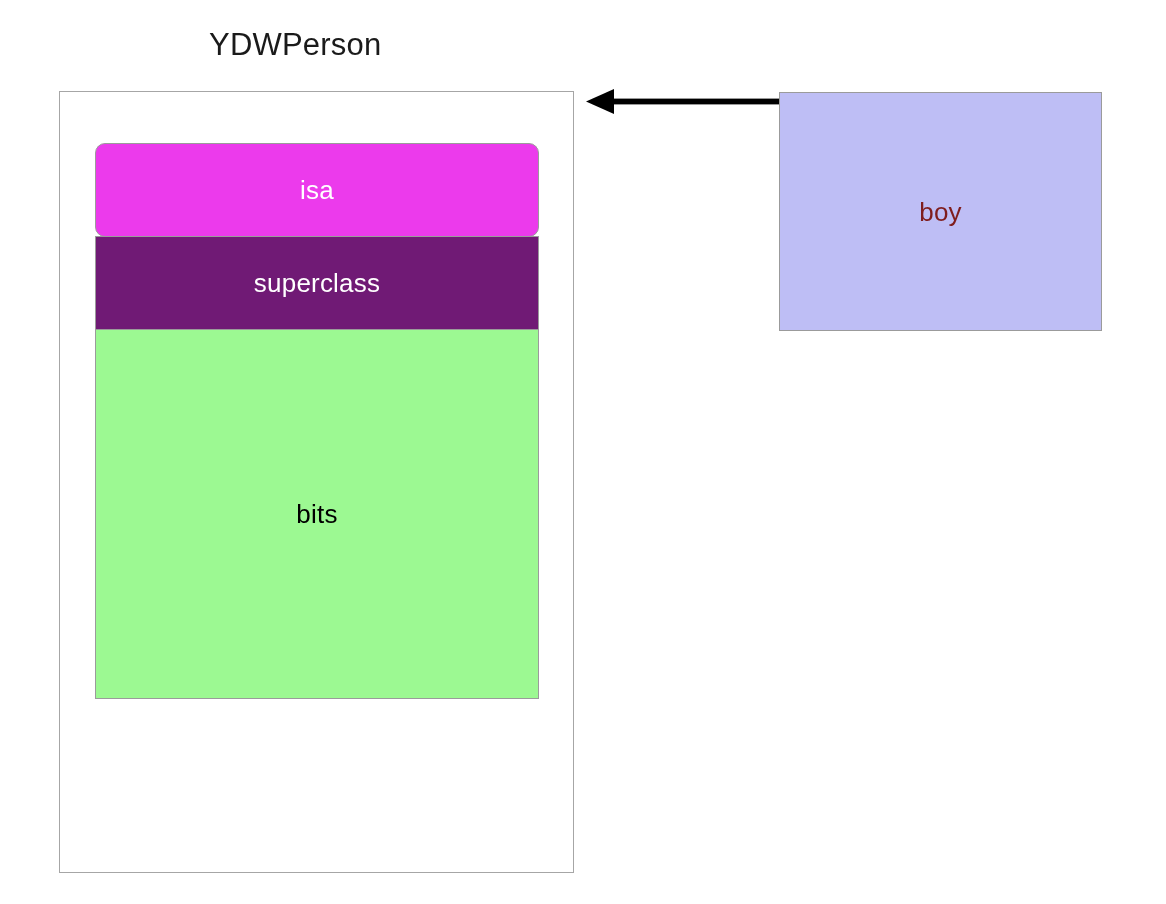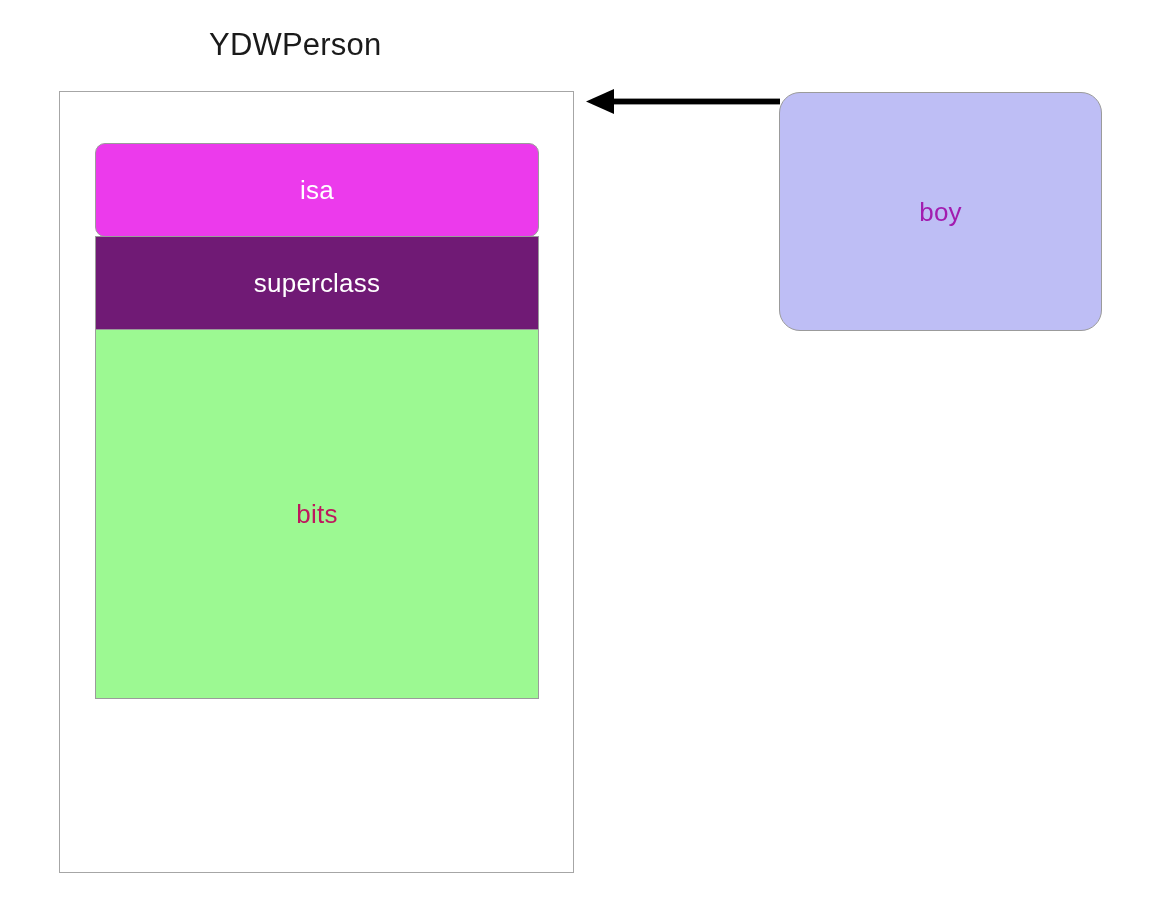--- a/index.html
+++ b/index.html
@@ -126,28 +126,28 @@
 
     <div class="member-block isa" style="background: rgb(236, 58, 236); color: rgb(255, 255, 255); border-radius: 10px;">
       <span class="member-label">isa</span>
     </div>
 
     <div class="member-block superclass" style="background: #701a75; color: rgb(255, 255, 255);">
       <span class="member-label">superclass</span>
     </div>
 
 
-    <div class="member-block bits" style="background: rgb(156, 249, 146); color: #be185d;">
+    <div class="member-block bits" style="background: rgb(156, 249, 146); color: #000000;">
       <span class="member-label">bits</span>
     </div>
 
   </div>
 
   <svg class="pointer-arrow" viewBox="0 0 198 32">
     <polygon points="2,15.5 30,3 30,28" fill="#000000"></polygon>
     <rect x="28" y="12.6" width="168" height="5.8" fill="#000000"></rect>
   </svg>
 
-  <div class="instance-box" style="background: rgb(190, 190, 245); color: #a21caf; border-radius: 21px;">
+  <div class="instance-box" style="background: rgb(190, 190, 245); color: #7f1d1d;">
     <span>boy</span>
   </div>
 
 </div>
 
 </body></html>

